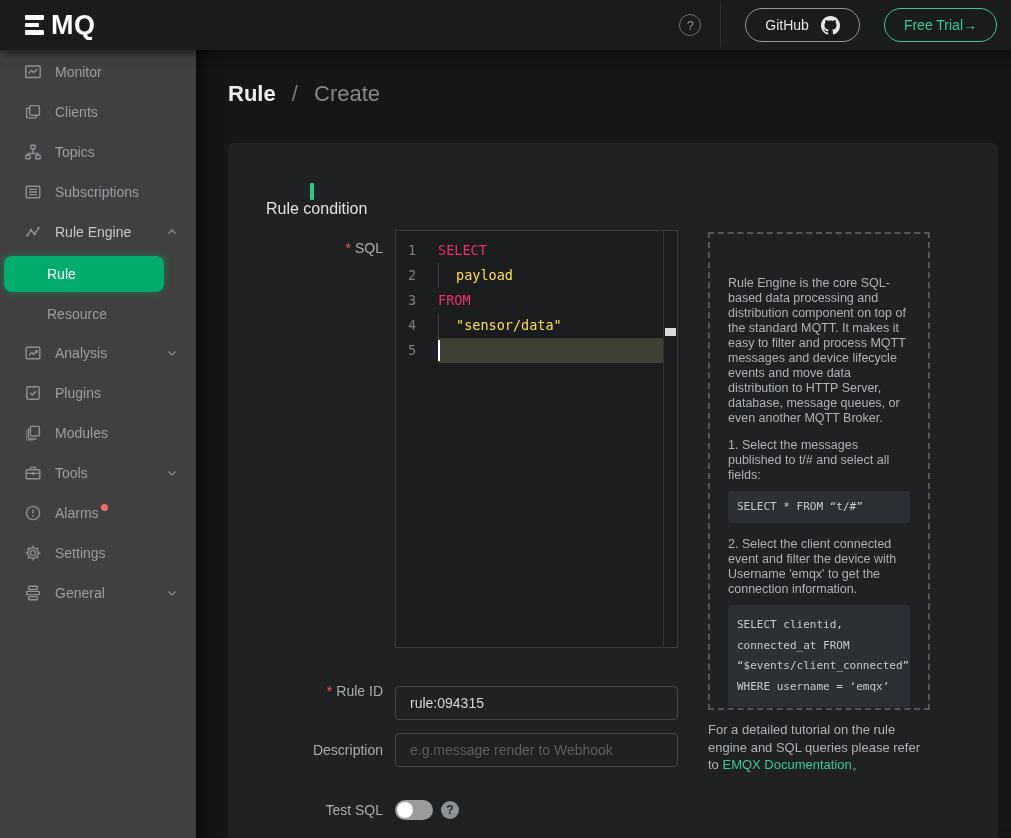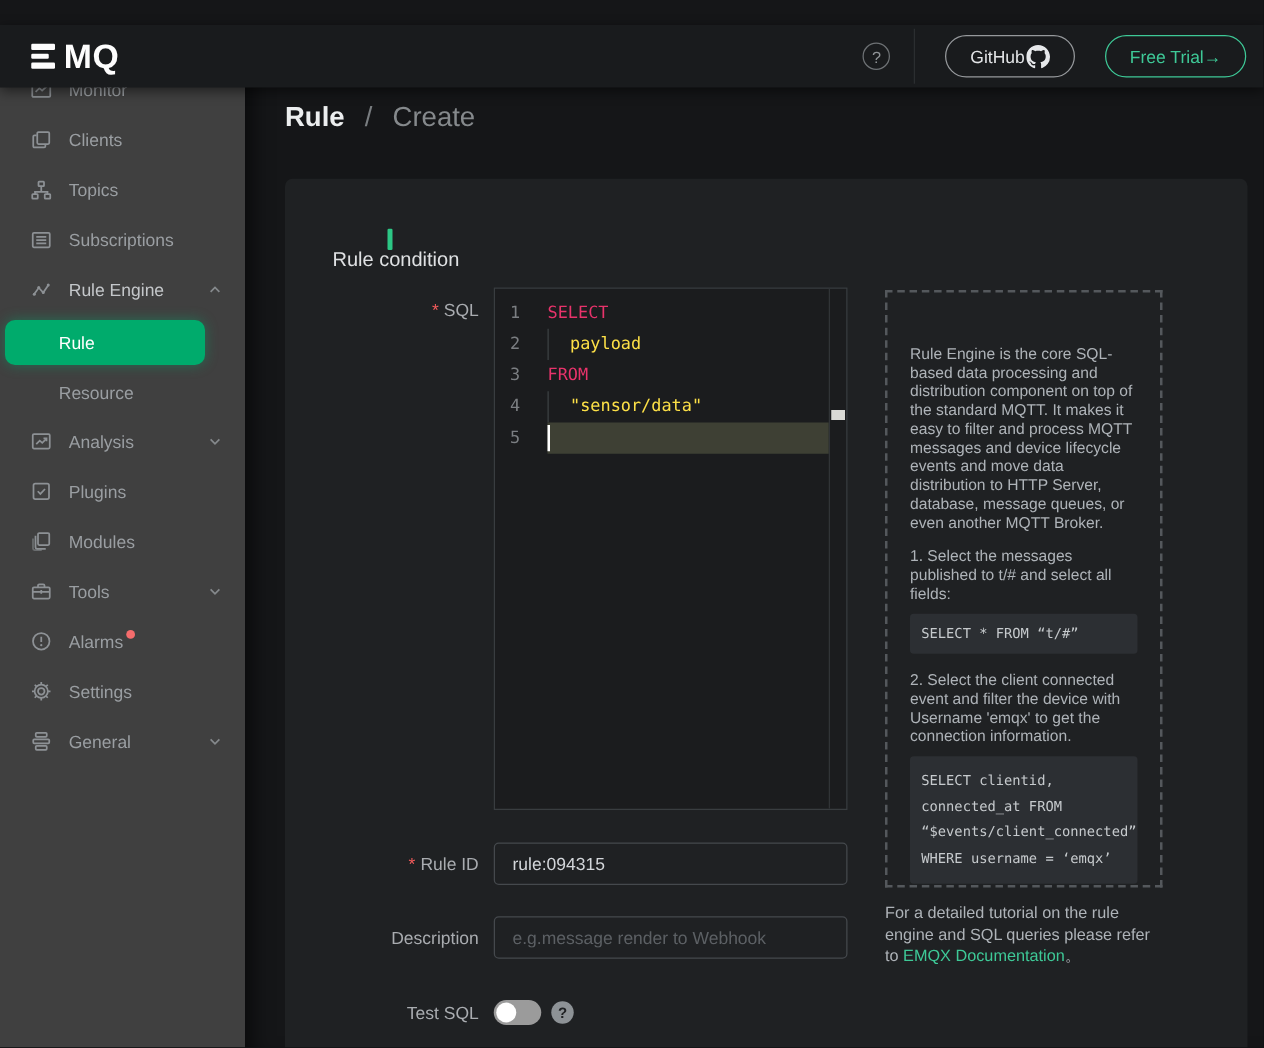--- a/index.html
+++ b/index.html
@@ -7,35 +7,34 @@
   .app {
     position:relative; width:1011px; height:838px; overflow:hidden;
     background:#151618; font-family:"Liberation Sans", sans-serif;
     -webkit-font-smoothing:antialiased;
   }
   
   .topbar {
     position:absolute; left:0; top:0; width:1011px; height:50px;
     background:#191b1d; display:flex; align-items:center; z-index:30;
     box-shadow:0 3px 10px rgba(0,0,0,.55);
-    margin-top:20px;
   }
   .logo { width:196px; padding-left:25px; display:flex; align-items:center; gap:7px; }
   .logo-bars { display:flex; flex-direction:column; gap:3px; }
   .logo-bars i { display:block; height:4.5px; width:19px; background:#fdfdfd; border-radius:1px; }
   .logo-bars i:nth-child(2){ width:14px; }
   .logo-text { color:#fdfdfd; font-size:27px; font-weight:700; letter-spacing:.5px; line-height:1; }
   .topbar-right { margin-left:auto; display:flex; align-items:center; padding-right:14px; }
   .help-circle {
     width:22px; height:22px; border:1.5px solid #6e7275; border-radius:50%;
     color:#8f9396; font-size:13px; display:flex; align-items:center; justify-content:center;
   }
   .topbar-divider { width:1px; height:44px; background:#2b2e30; margin:0 24px 0 19px; }
   .btn-pill {
-    height:34px; border-radius:17px; display:flex; align-items:center; gap:1px;
+    height:34px; border-radius:17px; display:flex; align-items:center; gap:12px;
     padding:0 19px; font-size:14px; background:transparent; cursor:pointer;
   }
   .btn-github { border:1px solid #96999c; color:#e3e5e7; }
   .btn-trial  { border:1px solid #3ec997; color:#3ec997; margin-left:24px; gap:0; }
   .octocat svg { display:block; }
   
   .sidebar {
     position:absolute; left:0; top:50px; bottom:0; width:196px;
     background:#404040; padding-top:2px; z-index:20;
   }
@@ -115,21 +114,21 @@
   .docs-footer { margin-top:11px; color:#aeb3b8; font-size:13px; line-height:17.5px; }
   .docs-link { color:#3ec997; cursor:pointer; }
   
   .text-input {
     position:absolute; left:167px; width:283px; height:34px;
     background:transparent; border:1px solid #45494d; border-radius:4px;
     color:#d3d6da; font-size:14px; padding:0 14px; outline:none;
     font-family:"Liberation Sans", sans-serif;
   }
   .text-input::placeholder { color:#5c6064; }
-  .row-ruleid .text-input { top:531px; }
+  .row-ruleid .text-input { top:543px; }
   .row-desc   .text-input { top:590px; }
   .label-sql    { top:95px;  line-height:20px; }
   .label-ruleid { top:531px; line-height:34px; }
   .label-desc   { top:590px; line-height:34px; }
   .label-test   { top:657px; line-height:20px; }
   .toggle {
     position:absolute; left:167px; top:657px; width:38px; height:20px;
     background:#9b9b9b; border-radius:10px; cursor:pointer;
   }
   .toggle-knob { position:absolute; left:2px; top:2px; width:16px; height:16px; border-radius:50%; background:#ffffff; }

